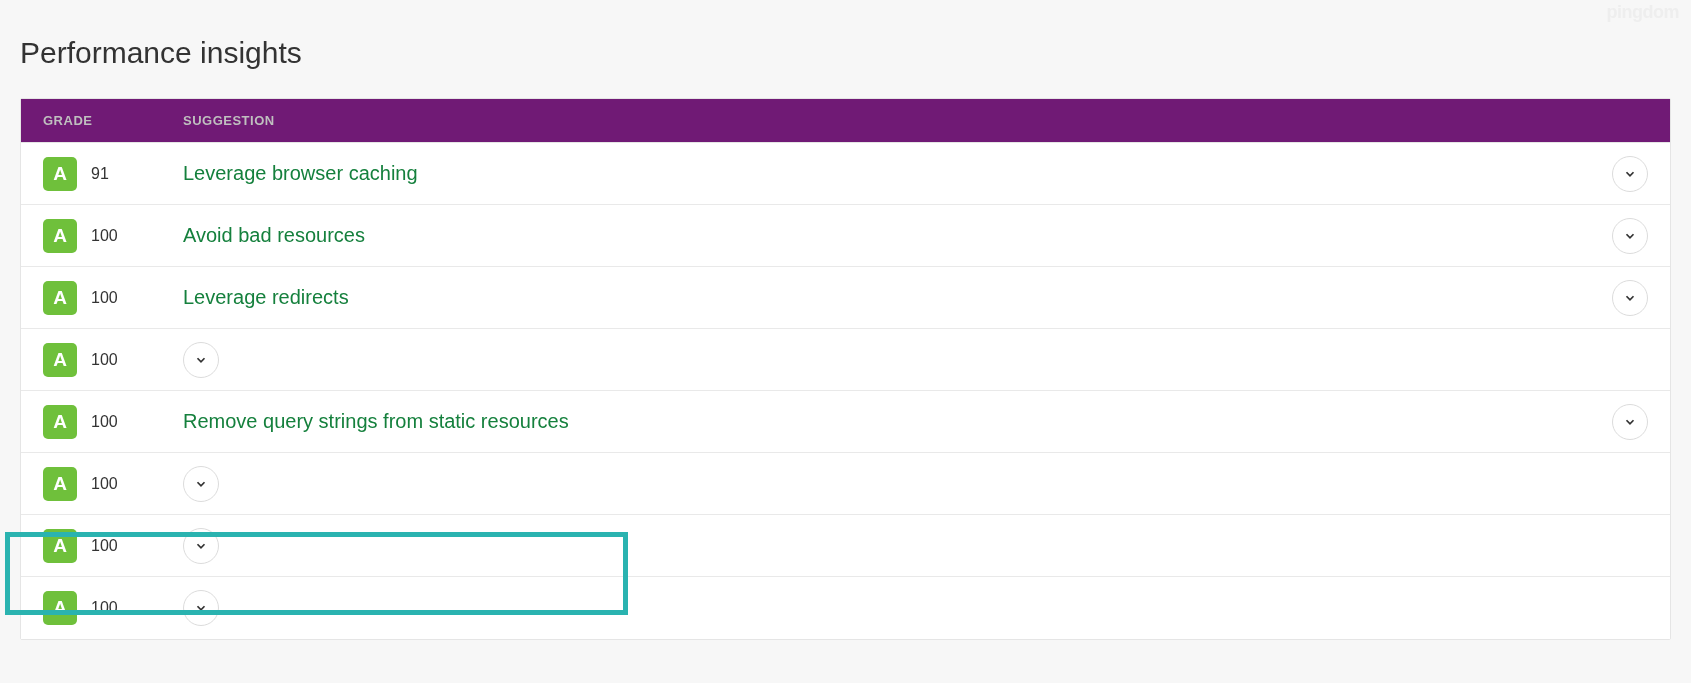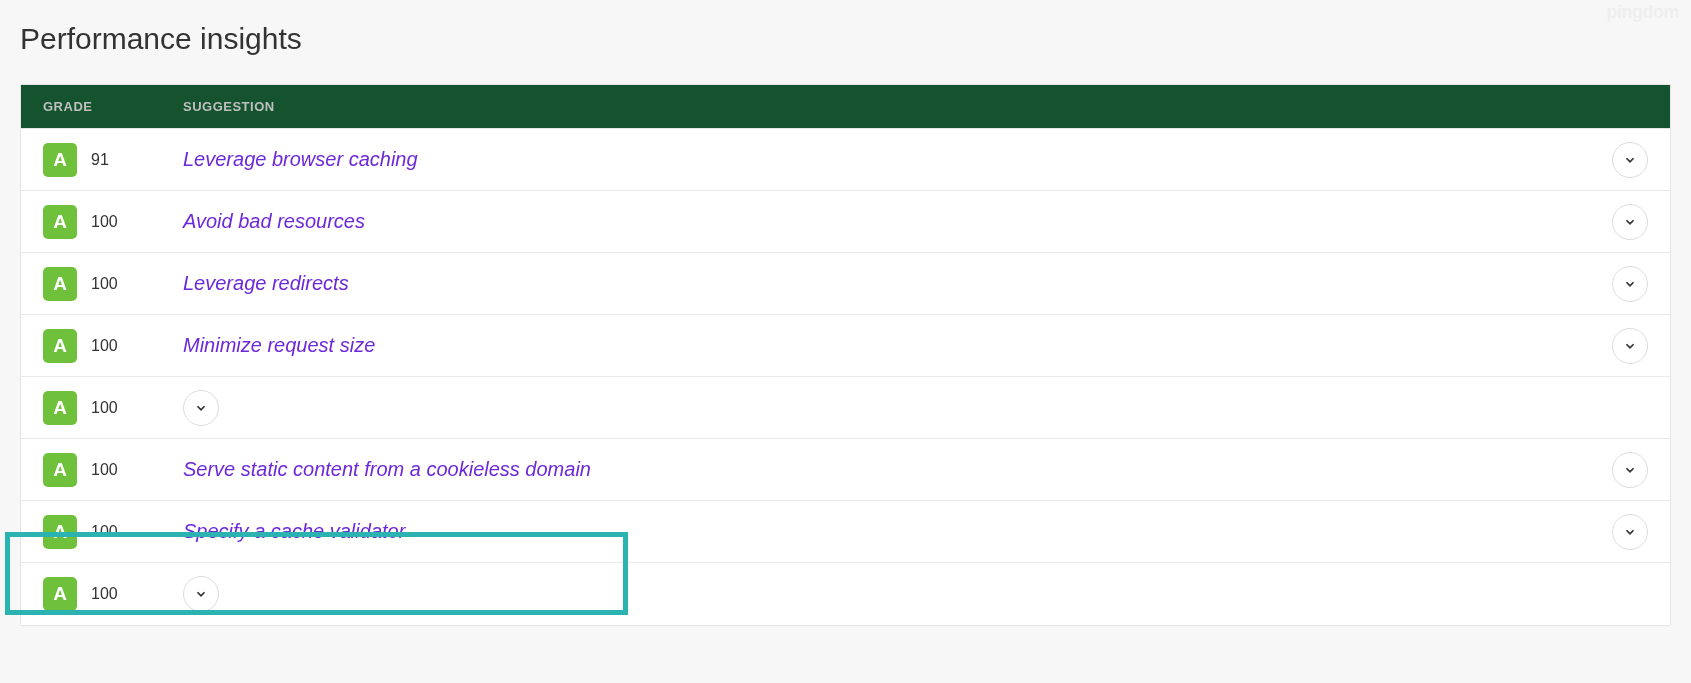--- a/index.html
+++ b/index.html
@@ -3,38 +3,38 @@
   <meta charset="utf-8">
   <style>
     * { box-sizing: border-box; margin: 0; padding: 0; }
     body {
       font-family: -apple-system, BlinkMacSystemFont, "Segoe UI", Helvetica, Arial, sans-serif;
       background: #f7f7f7;
       padding: 0;
       width: 1691px;
     }
     .container {
-      padding: 22px 20px 30px 20px;
+      padding: 36px 20px 30px 20px;
     }
     .page-title {
       font-size: 30px;
       font-weight: 400;
       color: #333333;
       margin-bottom: 28px;
     }
     .insights-table {
       background: #ffffff;
       border: 1px solid #e5e5e5;
       border-radius: 2px;
     }
     .table-header {
       display: flex;
       align-items: center;
       padding: 14px 22px;
-      background: #14532d;
+      background: #701a75;
       border-bottom: 1px solid #e5e5e5;
     }
     .th {
       font-size: 13px;
       font-weight: 700;
       color: #bfbfbf;
       letter-spacing: 0.5px;
       text-transform: uppercase;
     }
     .th-grade { width: 140px; }
@@ -68,22 +68,21 @@
       font-size: 19px;
       margin-right: 14px;
     }
     .grade-score {
       font-size: 16px;
       color: #333333;
     }
     .suggestion-cell {
       flex: 1;
       font-size: 20px;
-      color: #6d28d9;
-      font-style: italic;
+      color: #15803d;
     }
     .expand-cell {
       flex-shrink: 0;
     }
     .expand-btn {
       width: 36px;
       height: 36px;
       border-radius: 50%;
       border: 1px solid #dcdcdc;
       background: #ffffff;
@@ -172,65 +171,63 @@
             </svg>
         </div>
       </div>
     </div>
 
     <div class="row">
       <div class="grade-cell">
         <div class="grade-badge">A</div>
         <div class="grade-score">100</div>
       </div>
-      <div class="suggestion-cell">Minimize request size</div>
-      <div class="expand-cell">
-        <div class="expand-btn">
-          <svg viewBox="0 0 24 24" fill="none" stroke="#333" stroke-width="3">
-              <polyline points="6 9 12 15 18 9"></polyline>
-            </svg>
-        </div>
-      </div>
-    </div>
-
-    <div class="row">
-      <div class="grade-cell">
-        <div class="grade-badge">A</div>
-        <div class="grade-score">100</div>
-      </div>
-      <div class="expand-cell">
-        <div class="expand-btn">
-          <svg viewBox="0 0 24 24" fill="none" stroke="#333" stroke-width="3">
-              <polyline points="6 9 12 15 18 9"></polyline>
-            </svg>
-        </div>
-      </div>
-    </div>
-
-    <div class="row">
-      <div class="grade-cell">
-        <div class="grade-badge">A</div>
-        <div class="grade-score">100</div>
-      </div>
-      <div class="suggestion-cell">Serve static content from a cookieless domain</div>
-      <div class="expand-cell">
-        <div class="expand-btn">
-          <svg viewBox="0 0 24 24" fill="none" stroke="#333" stroke-width="3">
-              <polyline points="6 9 12 15 18 9"></polyline>
-            </svg>
-        </div>
-      </div>
-    </div>
-
-    <div class="row">
-      <div class="grade-cell">
-        <div class="grade-badge">A</div>
-        <div class="grade-score">100</div>
-      </div>
-      <div class="suggestion-cell">Specify a cache validator</div>
+      <div class="expand-cell">
+        <div class="expand-btn">
+          <svg viewBox="0 0 24 24" fill="none" stroke="#333" stroke-width="3">
+              <polyline points="6 9 12 15 18 9"></polyline>
+            </svg>
+        </div>
+      </div>
+    </div>
+
+    <div class="row">
+      <div class="grade-cell">
+        <div class="grade-badge">A</div>
+        <div class="grade-score">100</div>
+      </div>
+      <div class="suggestion-cell">Remove query strings from static resources</div>
+      <div class="expand-cell">
+        <div class="expand-btn">
+          <svg viewBox="0 0 24 24" fill="none" stroke="#333" stroke-width="3">
+              <polyline points="6 9 12 15 18 9"></polyline>
+            </svg>
+        </div>
+      </div>
+    </div>
+
+    <div class="row">
+      <div class="grade-cell">
+        <div class="grade-badge">A</div>
+        <div class="grade-score">100</div>
+      </div>
+      <div class="expand-cell">
+        <div class="expand-btn">
+          <svg viewBox="0 0 24 24" fill="none" stroke="#333" stroke-width="3">
+              <polyline points="6 9 12 15 18 9"></polyline>
+            </svg>
+        </div>
+      </div>
+    </div>
+
+    <div class="row">
+      <div class="grade-cell">
+        <div class="grade-badge">A</div>
+        <div class="grade-score">100</div>
+      </div>
       <div class="expand-cell">
         <div class="expand-btn">
           <svg viewBox="0 0 24 24" fill="none" stroke="#333" stroke-width="3">
               <polyline points="6 9 12 15 18 9"></polyline>
             </svg>
         </div>
       </div>
     </div>
 
     <div class="row">

